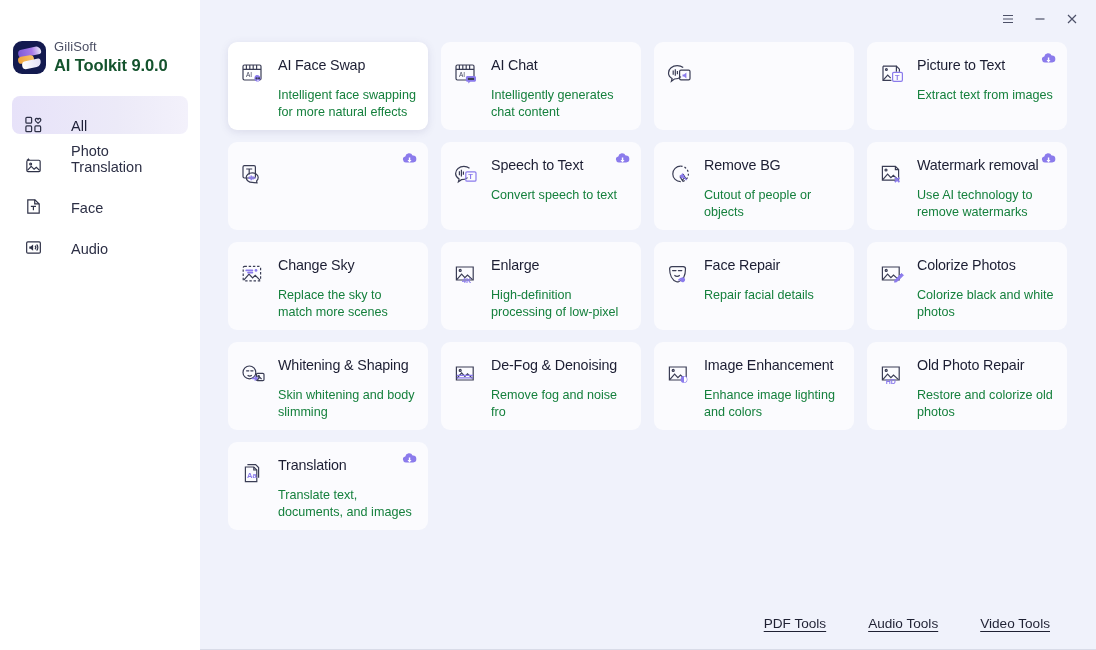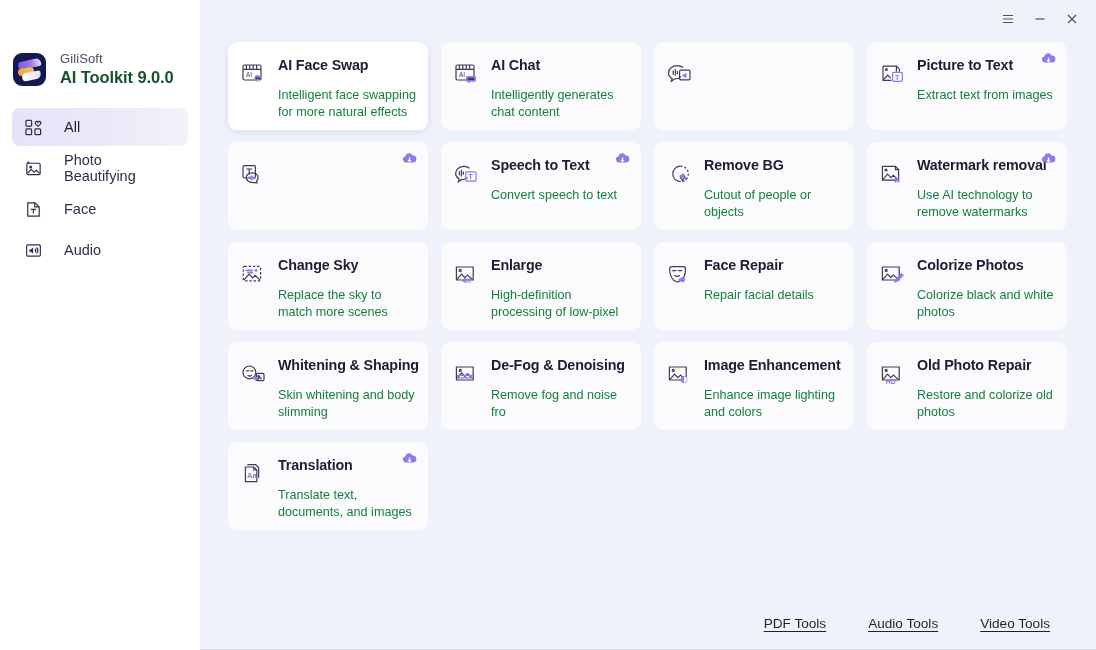--- a/index.html
+++ b/index.html
@@ -20,22 +20,22 @@
 
   
   #sidebar {
     width: 200px; height: 650px;
     background: #ffffff;
     flex: 0 0 200px;
     position: relative;
   }
   #brand {
     display: flex; align-items: center;
-    gap: 14px;
-    padding: 52px 0 0 13px;
+    gap: 8px;
+    padding: 40px 0 0 13px;
   }
   #logo-mark {
     width: 33px; height: 33px;
     border-radius: 9px;
     background: #131a4f;
     position: relative;
     overflow: hidden;
     flex: 0 0 33px;
   }
   #logo-mark .sw1 {
@@ -63,22 +63,22 @@
   #brand-sub {
     font-size: 13px; color: #4a4e63; letter-spacing: .1px;
   }
   #brand-title {
     font-size: 16.5px; font-weight: bold; color: #14532d;
     letter-spacing: -.1px; margin-top: 1px;
   }
 
   #nav { margin-top: 22px; padding: 0 12px; }
   .nav-item {
-    display: flex; align-items: center;
-    gap: 21px;
+    display: flex; align-items: flex-end;
+    gap: 28px;
     height: 38px;
     padding: 0 12px;
     border-radius: 8px;
     margin-bottom: 3px;
     cursor: pointer;
   }
   .nav-item.active {
     background: linear-gradient(90deg, #e7e2f9 0%, #eceaf8 60%, #f3f1fb 100%);
   }
   .nav-label { font-size: 14.5px; color: #2c2f45; }
@@ -132,21 +132,21 @@
   .card-icon {
     width: 30px; height: 30px; flex: 0 0 30px;
     margin-top: 6px;
     color: #3a3d55;
   }
   .card-icon svg { display: block; }
   .card-body { min-width: 0; padding-top: 3px; }
   .card-title {
     font-size: 14.3px;
     color: #1c1e33;
-    font-weight: 700;
+    font-weight: 400;
     white-space: nowrap;
     letter-spacing: -.15px;
     line-height: 1.3;
   }
   .card-desc {
     font-size: 12.6px;
     color: #15803d;
     line-height: 1.42;
     margin-top: 12px;
     max-height: 38px;
@@ -209,21 +209,21 @@
 
       <div class="nav-item">
         <span class="nav-icon">
           <svg viewBox="0 0 20 20" fill="none" stroke="currentColor" stroke-width="1.25">
             <rect x="3" y="4.5" width="14" height="12" rx="1.3"></rect>
             <circle cx="7" cy="8.4" r="1"></circle>
             <path d="M3.6 15.2l4-4.2 3 3 2.4-2.2 3.4 3.4"></path>
             <path d="M4 3.2l.5-1.4.5 1.4 1.4.5-1.4.5-.5 1.4-.5-1.4L2.6 3.7z" fill="currentColor" stroke="none"></path>
           </svg>
         </span>
-        <span class="nav-label">Photo Beautifying</span>
+        <span class="nav-label">Photo Translation</span>
       </div>
 
       <div class="nav-item">
         <span class="nav-icon">
           <svg viewBox="0 0 20 20" fill="none" stroke="currentColor" stroke-width="1.25">
             <path d="M4 3h7.5L16 7.4V17H4z"></path>
             <path d="M11.3 3v4.3H16"></path>
             <path d="M7.2 9.9h5.4M9.9 9.9V14"></path>
           </svg>
         </span>

